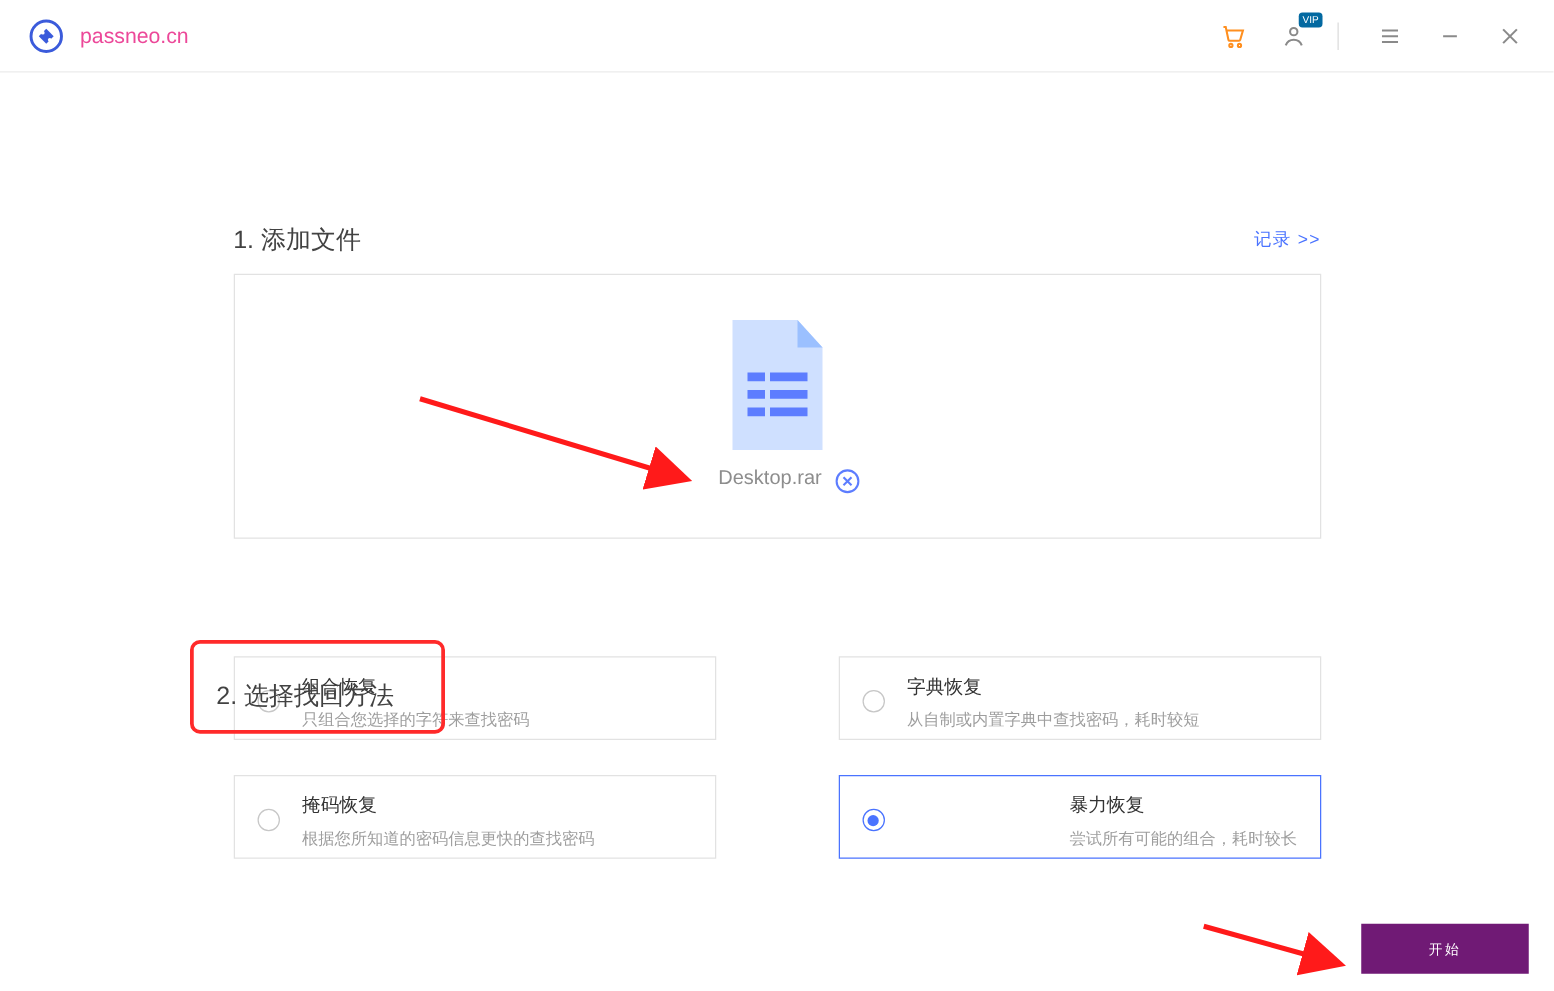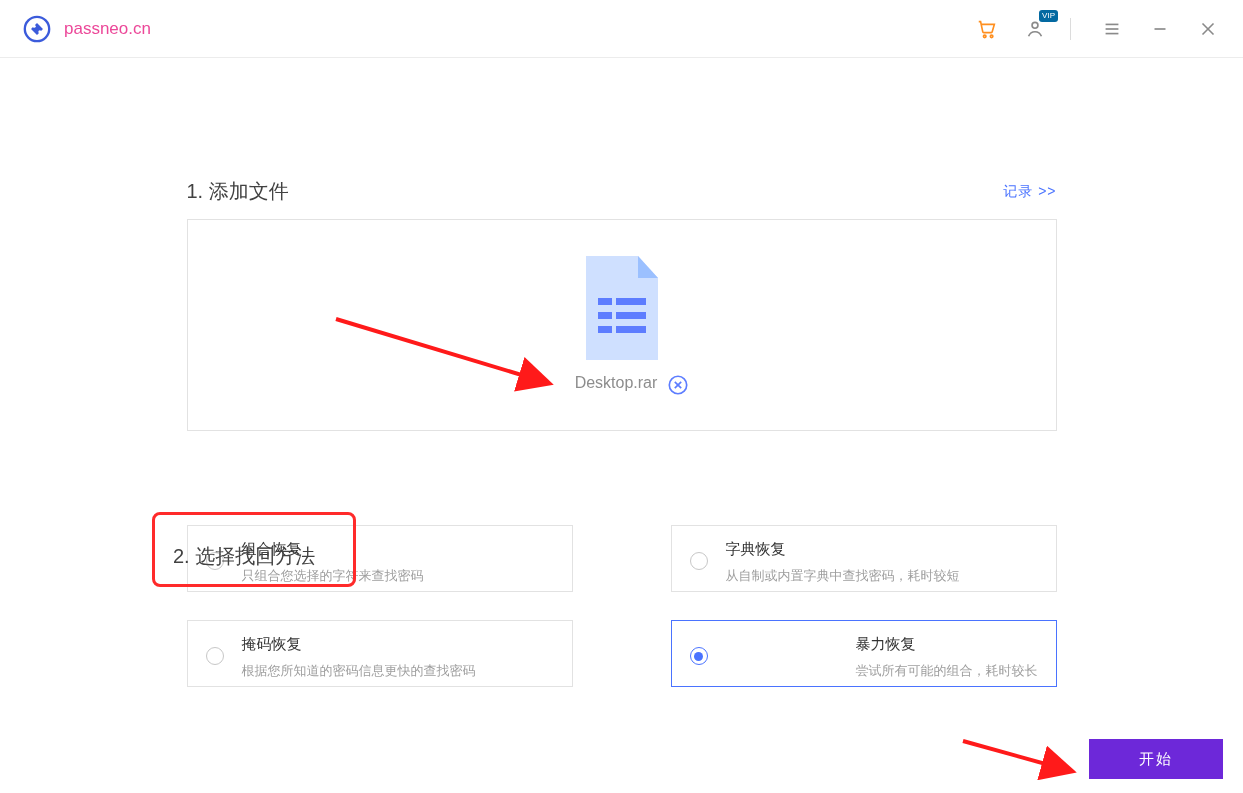--- a/index.html
+++ b/index.html
@@ -82,22 +82,22 @@
   .method-card.selected .radio { border-color: #4a73ff; }
   .radio .dot { width: 9px; height: 9px; border-radius: 50%; background: #4a73ff; display: none; }
   .method-card.selected .radio .dot { display: block; }
   .method-text { display: flex; flex-direction: column; gap: 8px; }
   .method-title { font-size: 15px; color: #333; }
   .method-desc  { font-size: 13px; color: #9e9e9e; }
   .footer {
     position: absolute; right: 20px; bottom: 14px;
   }
   .start-btn {
-    width: 134px; height: 40px; background: #6d28d9; color: #fff;
-    border: none; font-size: 15px; cursor: pointer; letter-spacing: 2px;
+    width: 134px; height: 40px; background: #701a75; color: #fff;
+    border: none; font-size: 11px; cursor: pointer; letter-spacing: 2px;
   }
 </style>
 </head>
 <body>
 
 <div class="titlebar">
   <div class="logo-icon">
     <svg viewBox="0 0 32 32">
       <circle cx="16" cy="16" r="13" fill="none" stroke="#3b5bdb" stroke-width="2.5"></circle>
       <rect x="11.5" y="11.5" width="9" height="9" fill="#3b5bdb" transform="rotate(45 16 16)"></rect>

